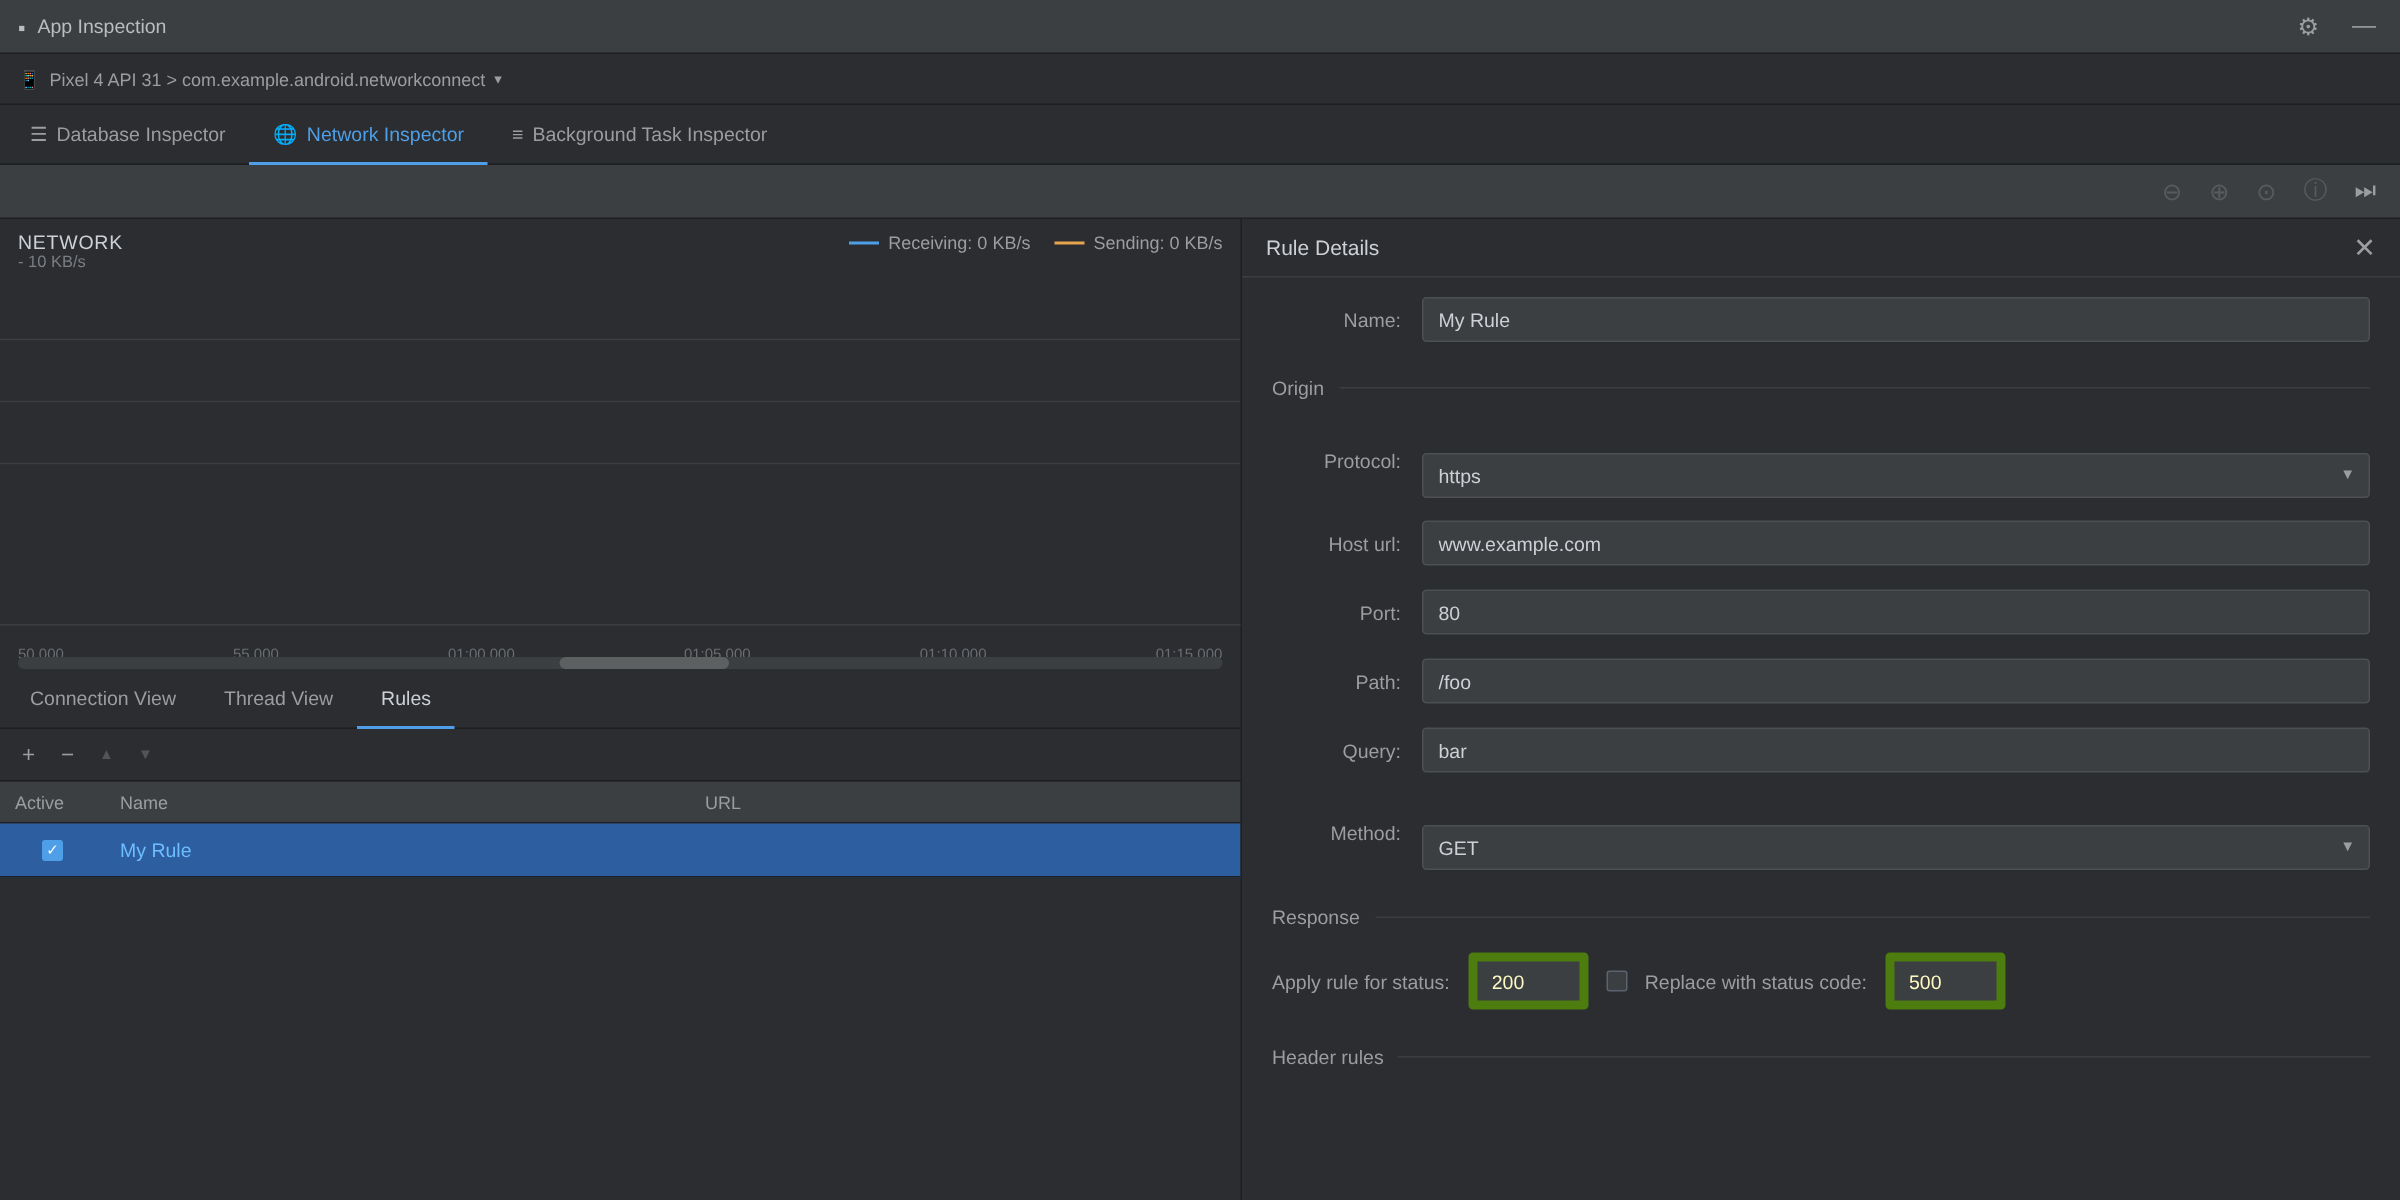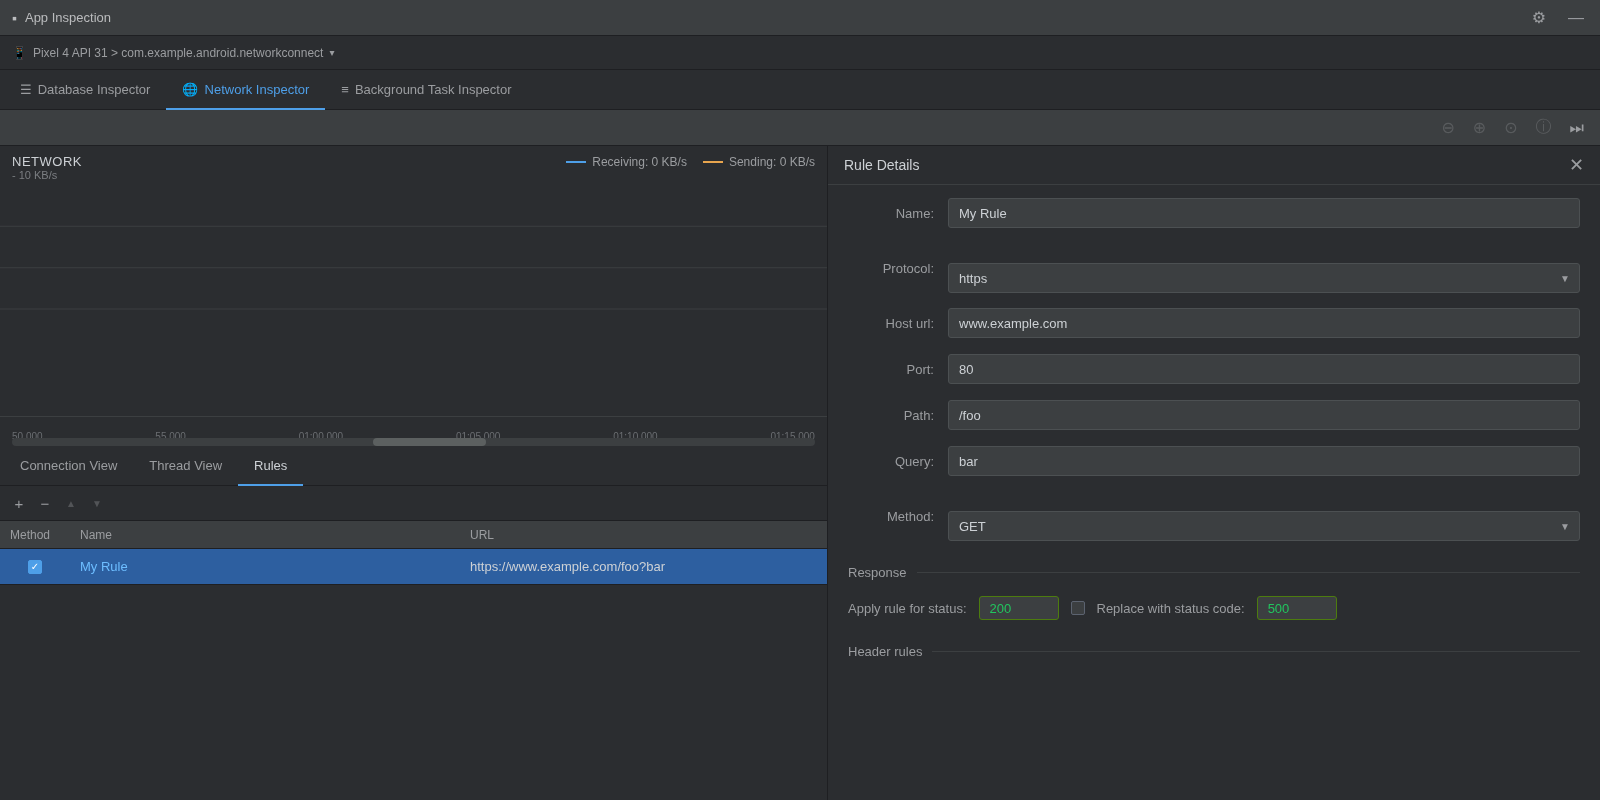--- a/index.html
+++ b/index.html
@@ -416,26 +416,26 @@
       gap: 12px;
       margin-bottom: 10px;
     }
     .response-label {
       font-size: 13px;
       color: #9b9da0;
       white-space: nowrap;
     }
     .response-input {
       background: #3c3f41;
-      border: 1px solid #4d7c0f;
+      border: 6px solid #4d7c0f;
       border-radius: 3px;
-      color: #22c55e;
+      color: #fef9c3;
       font-size: 13px;
       padding: 5px 10px;
-      height: 24px;
+      height: 38px;
       width: 80px;
       outline: none;
     }
     .response-checkbox {
       width: 14px;
       height: 14px;
       border: 1px solid #5c6370;
       background: #3c3f41;
       border-radius: 2px;
     }
@@ -559,48 +559,51 @@
 
     <div class="rules-toolbar">
       <button class="rules-btn">+</button>
       <button class="rules-btn">−</button>
       <button class="rules-btn disabled" style="font-size:10px;">▲</button>
       <button class="rules-btn disabled" style="font-size:10px;">▼</button>
     </div>
 
     <div class="rules-table">
       <div class="table-header">
-        <div class="th th-active">Method</div>
+        <div class="th th-active">Active</div>
         <div class="th th-name">Name</div>
         <div class="th th-url">URL</div>
       </div>
       <div class="table-row selected">
         <div class="td td-active">
           <div class="checkbox checked"></div>
         </div>
         <div class="td td-name">My Rule</div>
-        <div class="td td-url">https://www.example.com/foo?bar</div>
       </div>
     </div>
 
   </div>
 
   <div class="right-panel">
     <div class="rule-details-header">
       <span class="rule-details-title">Rule Details</span>
       <button class="close-btn">✕</button>
     </div>
 
     <div class="rule-details-body">
 
       <div class="form-row">
         <div class="form-label">Name:</div>
         <input class="form-input" type="text" value="My Rule" style="">
       </div>
 
+      <div class="section-divider">
+        <span class="section-divider-label">Origin</span>
+        <div class="section-divider-line"></div>
+      </div>
 
       <div class="form-row">
         <div class="form-label">Protocol:</div>
         <div class="select-wrapper">
           <select>
             <option value="http">http</option>
             <option value="https" selected="">https</option>
           </select>
           <span class="select-arrow">▼</span>
         </div>

